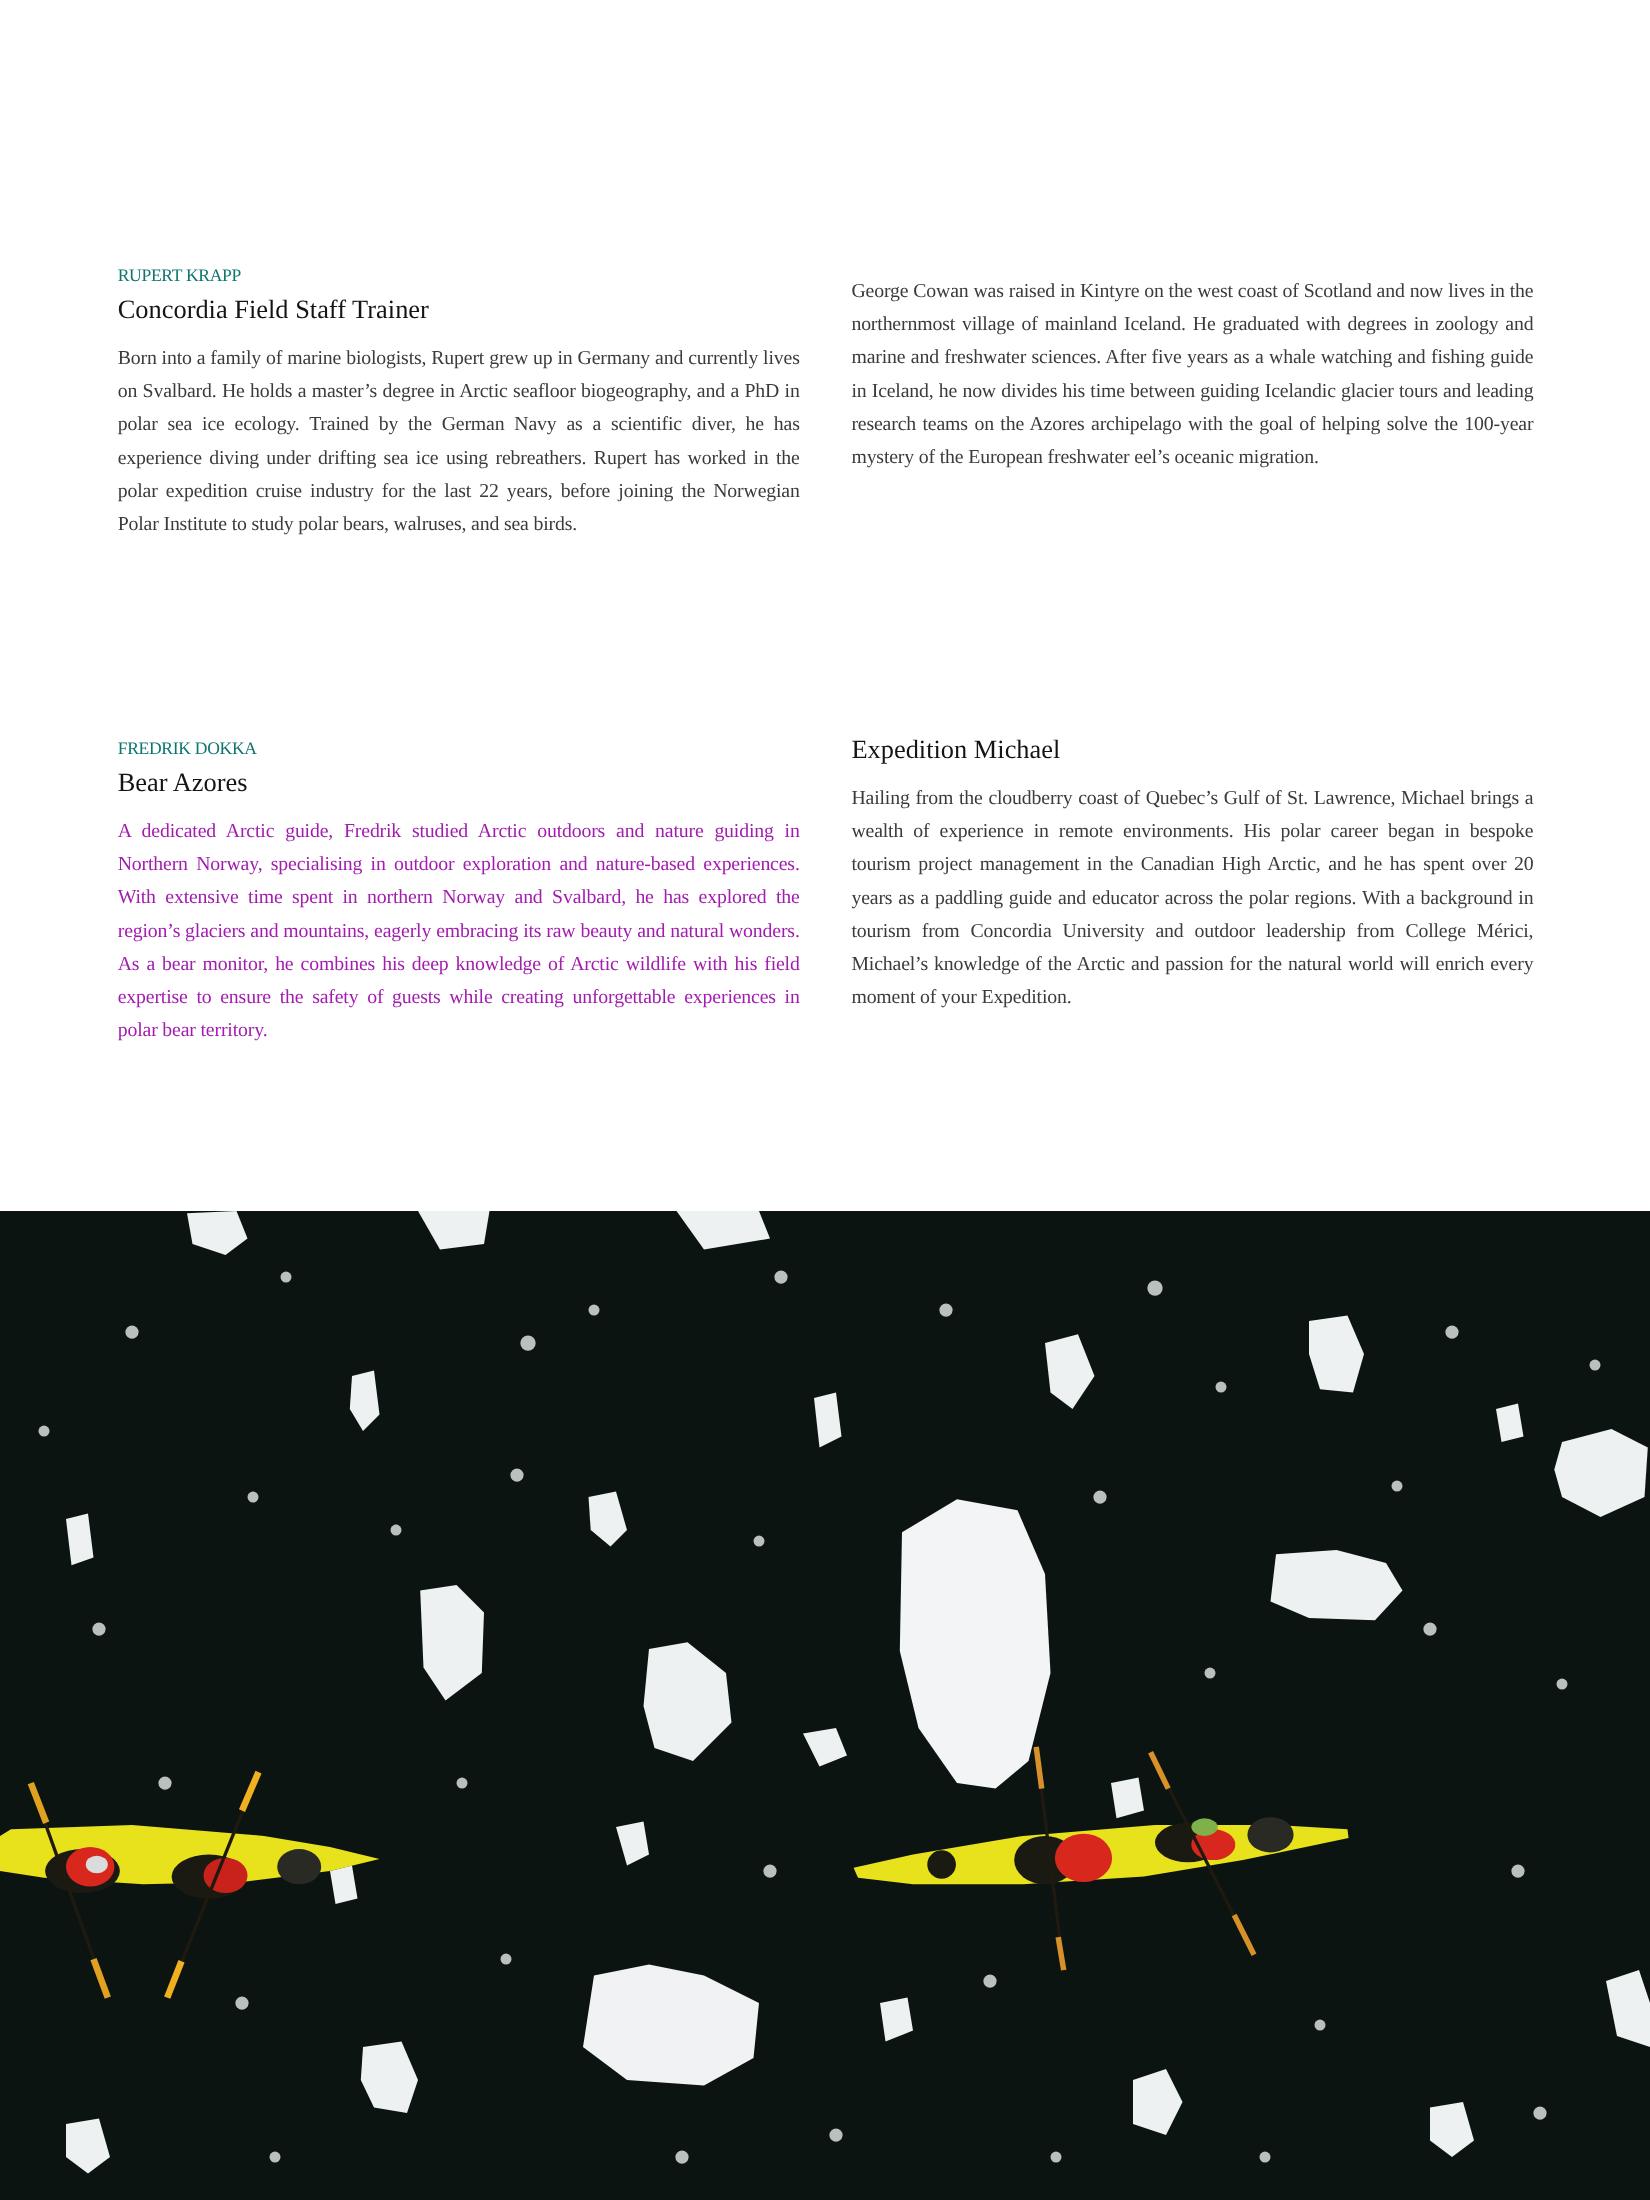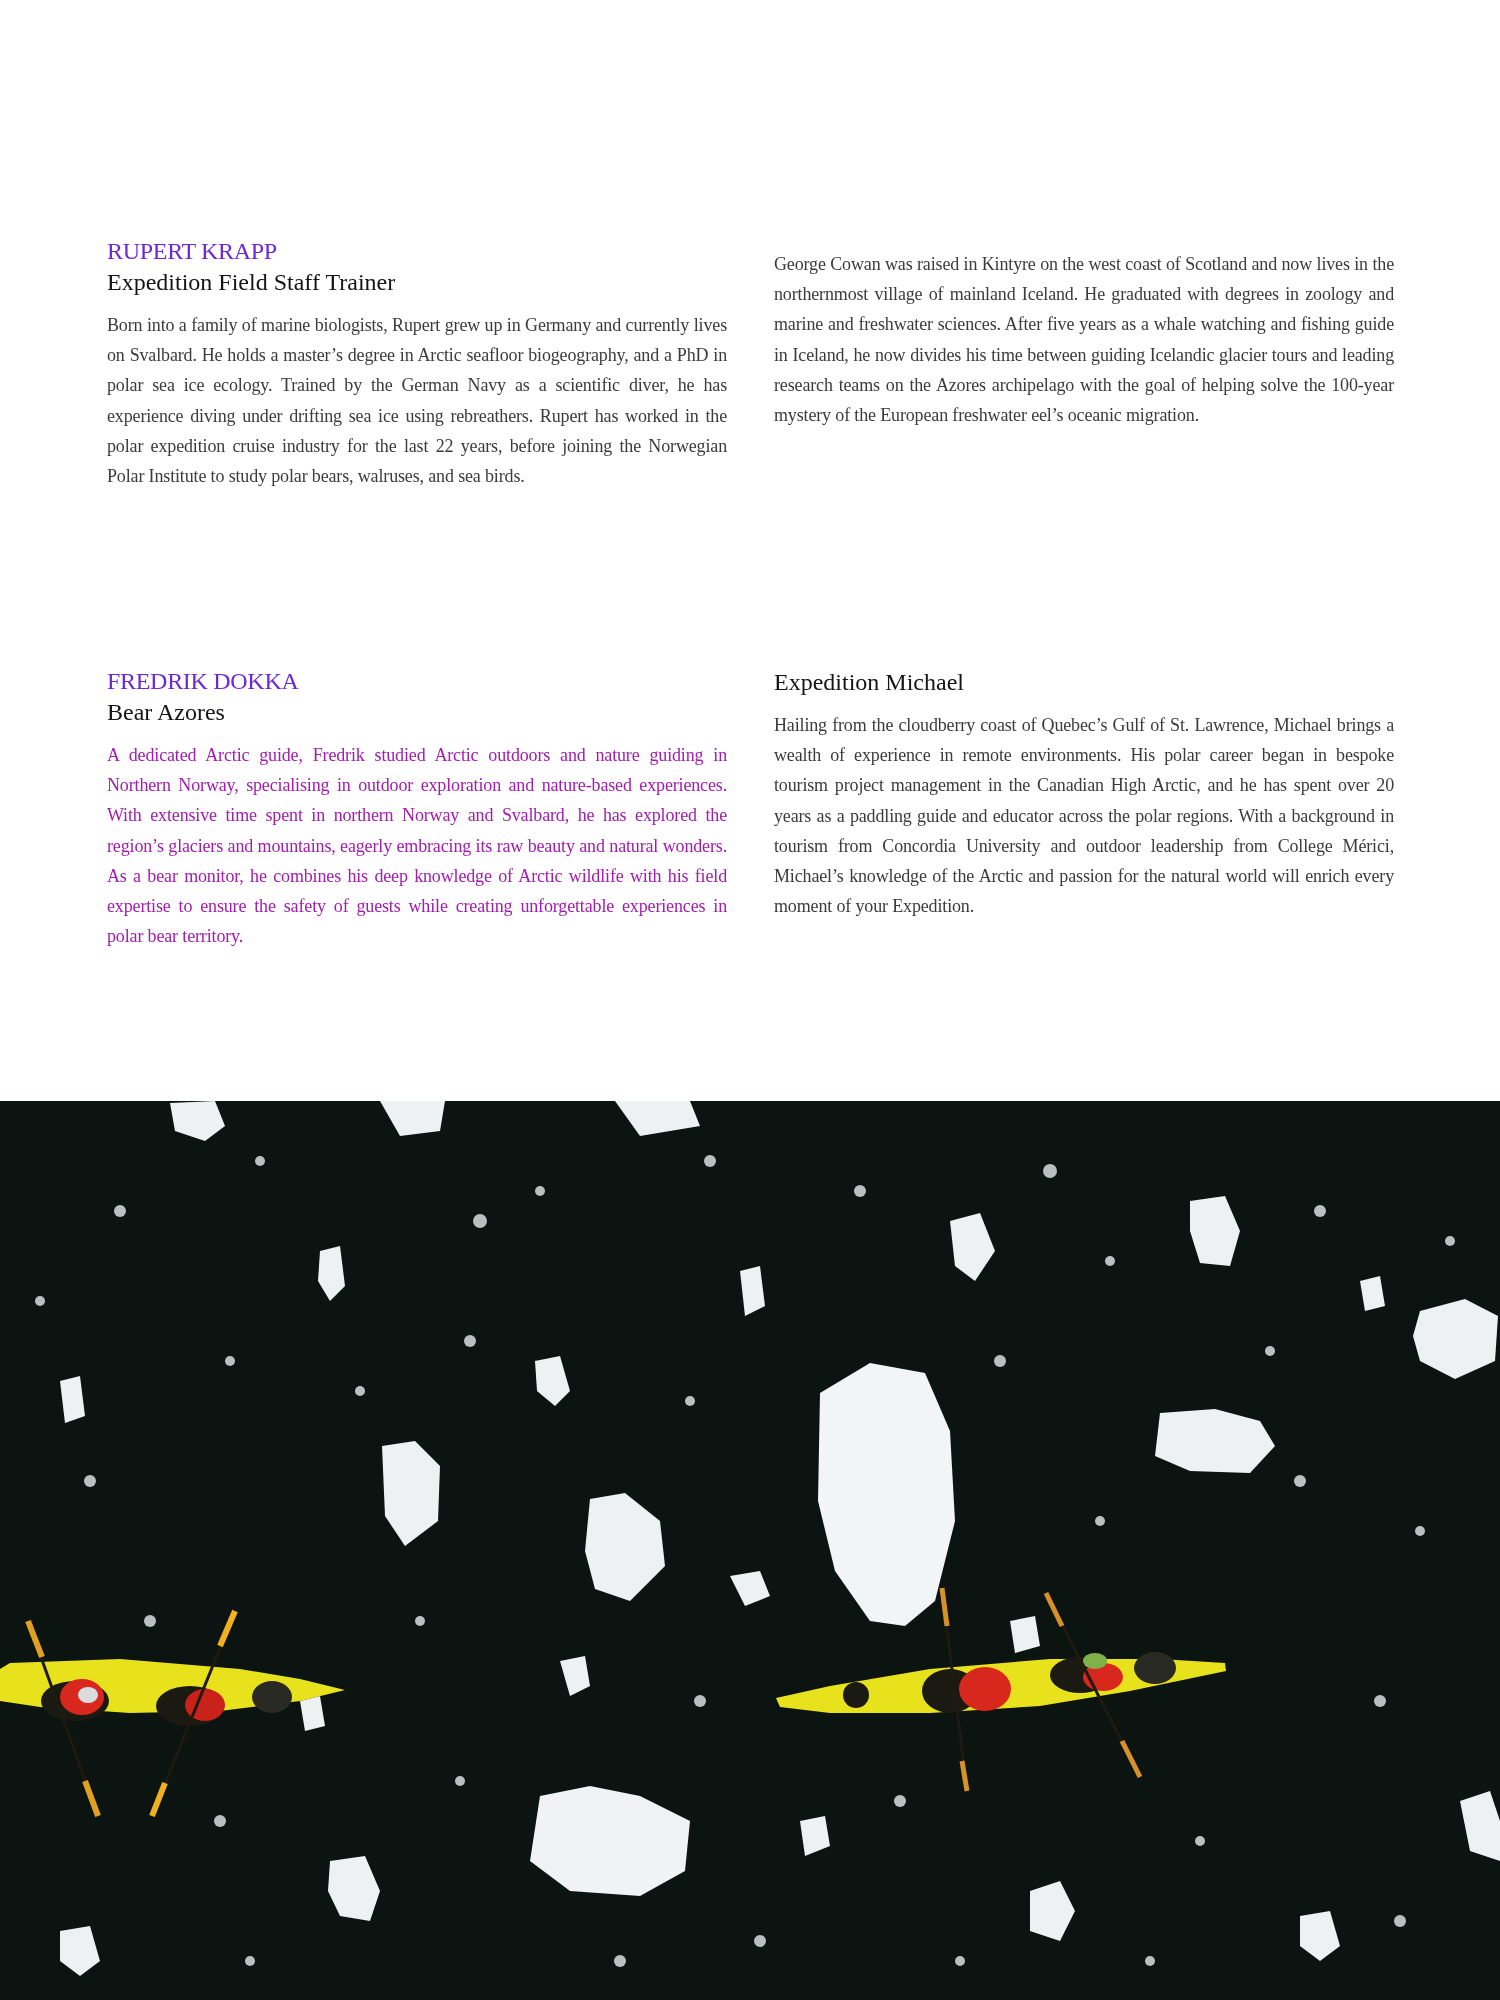--- a/index.html
+++ b/index.html
@@ -8,23 +8,23 @@
 
     .bios { position: absolute; left: 0; top: 0; width: 1500px; height: 1101px; background: #ffffff; }
     .bio { position: absolute; width: 620px; }
     .bio.col-left { left: 107px; }
     .bio.col-right { left: 774px; width: 620px; }
     .bio.row-top { top: 236px; }
     .bio.row-bottom { top: 666px; }
 
     .bio-name {
       font-family: "Liberation Serif", serif;
-      font-size: 24px; line-height: 30px;
+      font-size: 16px; line-height: 30px;
       letter-spacing: -0.3px;
-      color: #6d28d9;
+      color: #0f766e;
       font-weight: normal;
       text-transform: uppercase;
     }
     .bio-role {
       font-size: 24px; line-height: 30px;
       color: #141414;
       margin-top: 1px;
       font-weight: normal;
     }
     .bio-text {
@@ -44,21 +44,21 @@
     }
     .photo svg { display: block; }
   </style>
 </head>
 <body>
 
 <section class="bios">
 
   <article class="bio col-left row-top">
     <h2 class="bio-name">RUPERT KRAPP</h2>
-    <h3 class="bio-role">Expedition Field Staff Trainer</h3>
+    <h3 class="bio-role">Concordia Field Staff Trainer</h3>
     <p class="bio-text">Born into a family of marine biologists, Rupert grew up in Germany and currently lives on Svalbard. He holds a master’s degree in Arctic seafloor biogeography, and a PhD in polar sea ice ecology. Trained by the German Navy as a scientific diver, he has experience diving under drifting sea ice using rebreathers. Rupert has worked in the polar expedition cruise industry for the last 22 years, before joining the Norwegian Polar Institute to study polar bears, walruses, and sea birds.</p>
   </article>
 
   <article class="bio col-right row-top">
     <p class="bio-text">George Cowan was raised in Kintyre on the west coast of Scotland and now lives in the northernmost village of mainland Iceland. He graduated with degrees in zoology and marine and freshwater sciences. After five years as a whale watching and fishing guide in Iceland, he now divides his time between guiding Icelandic glacier tours and leading research teams on the Azores archipelago with the goal of helping solve the 100-year mystery of the European freshwater eel’s oceanic migration.</p>
   </article>
 
   <article class="bio col-left row-bottom">
     <h2 class="bio-name">FREDRIK DOKKA</h2>
     <h3 class="bio-role">Bear Azores</h3>

